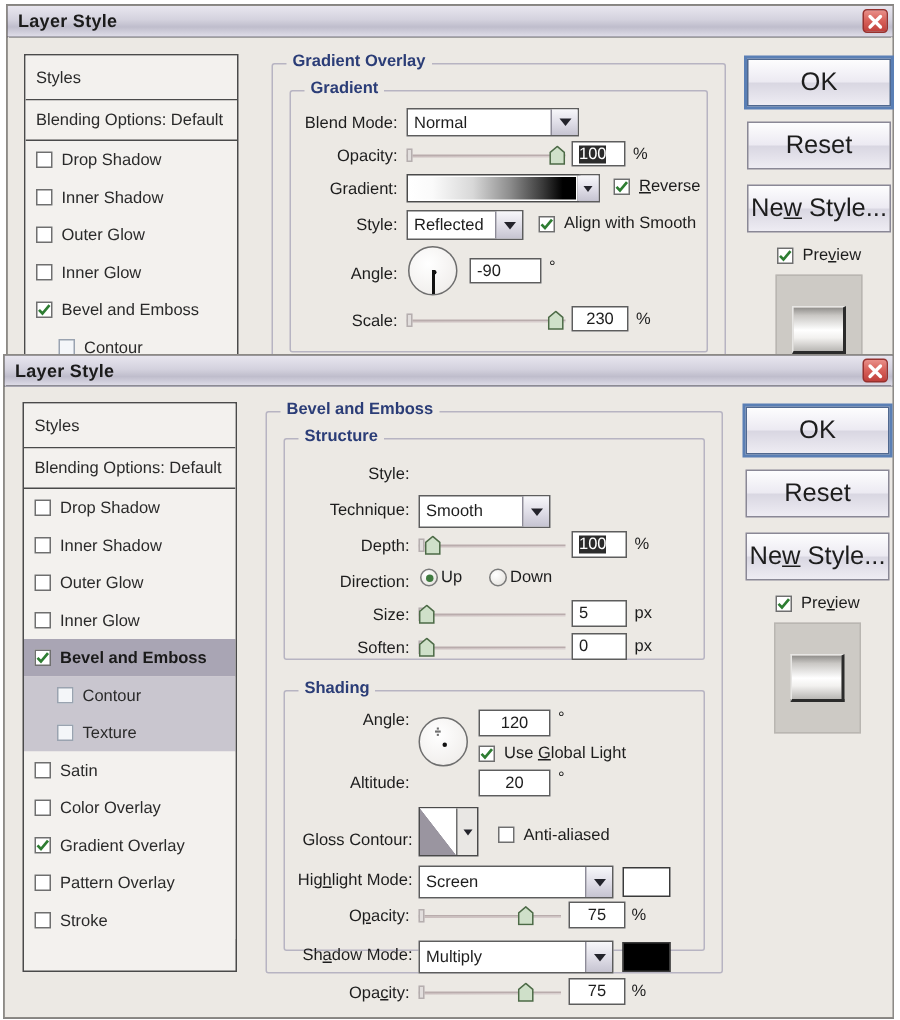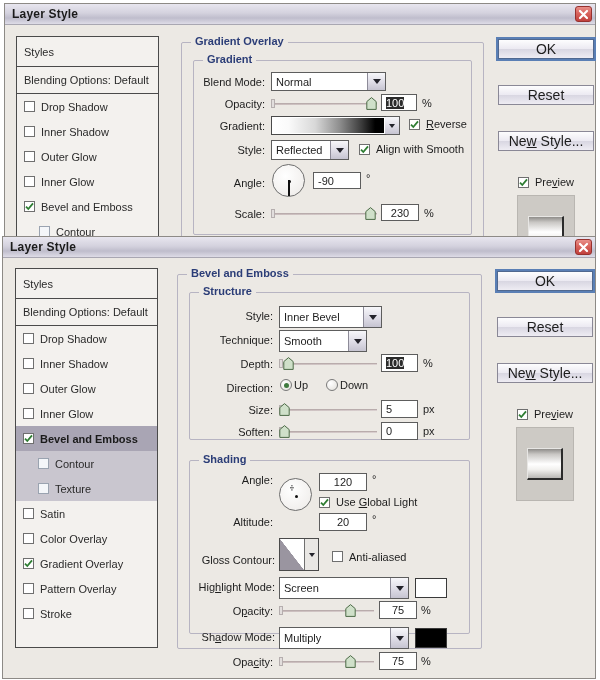--- a/index.html
+++ b/index.html
@@ -87,26 +87,26 @@
     border: 1px solid #7a7a7a;
     background: radial-gradient(circle at 35% 32%, #ffffff 0%, #e9e7e3 75%);
     display:inline-flex; align-items:center; justify-content:center;
     margin-right: 2px;
   }
   .radio .dot { width:5px; height:5px; border-radius:50%; background:#3f7a3f; }
 
   
   .btncol { position:absolute; }
   .btn {
-    width: 96px; height: 20px;
+    width: 96px; height: 32px;
     background: linear-gradient(180deg,#fdfdfe 0%,#eceaf2 48%,#d9d7e2 52%,#eeecf3 100%);
     border: 1px solid #8a8896;
     display:flex; align-items:center; justify-content:center;
-    font-size: 14px; color:#1d1d1d;
-    margin-bottom: 26px;
+    font-size: 17px; color:#1d1d1d;
+    margin-bottom: 10px;
     cursor:pointer;
   }
   .btn.focus { outline: 2px solid #5a7fb5; outline-offset: 0px; border-color:#50688f; }
   .btn u { text-decoration: underline; }
   .previewrow { display:flex; align-items:center; justify-content:center; font-size:11px; color:#1d1d1d; margin-top:-1px;}
   .previewbox {
     width: 58px; height: 74px; margin: 7px auto 0 auto;
     background: #cdcac5; border: 1px solid #b9b6b1;
     display:flex; align-items:center; justify-content:center;
   }
@@ -471,26 +471,20 @@
       <div class="group" style="left:174px; top:16px; width:305px; height:375px;">
         <div class="grp-box"></div>
         <div class="grp-title">Bevel and Emboss</div>
 
         <div class="group" style="left:12px; top:18px; width:281px; height:148px;">
           <div class="grp-box"></div>
           <div class="grp-title">Structure</div>
 
           <div class="lbl" style="left:0px; top:18px; width:84px;">
             <span>Style:</span>
-          </div>
-          <div class="select" style="left:90px; top:14px; width:103px; height:22px;">
-            <span>Inner Bevel</span>
-            <span class="arrowbtn">
-                <i class="caret"></i>
-              </span>
           </div>
 
           <div class="lbl" style="left:0px; top:42px; width:84px;">
             <span>Technique:</span>
           </div>
           <div class="select" style="left:90px; top:38px; width:88px; height:22px;">
             <span>Smooth</span>
             <span class="arrowbtn">
                 <i class="caret"></i>
               </span>

